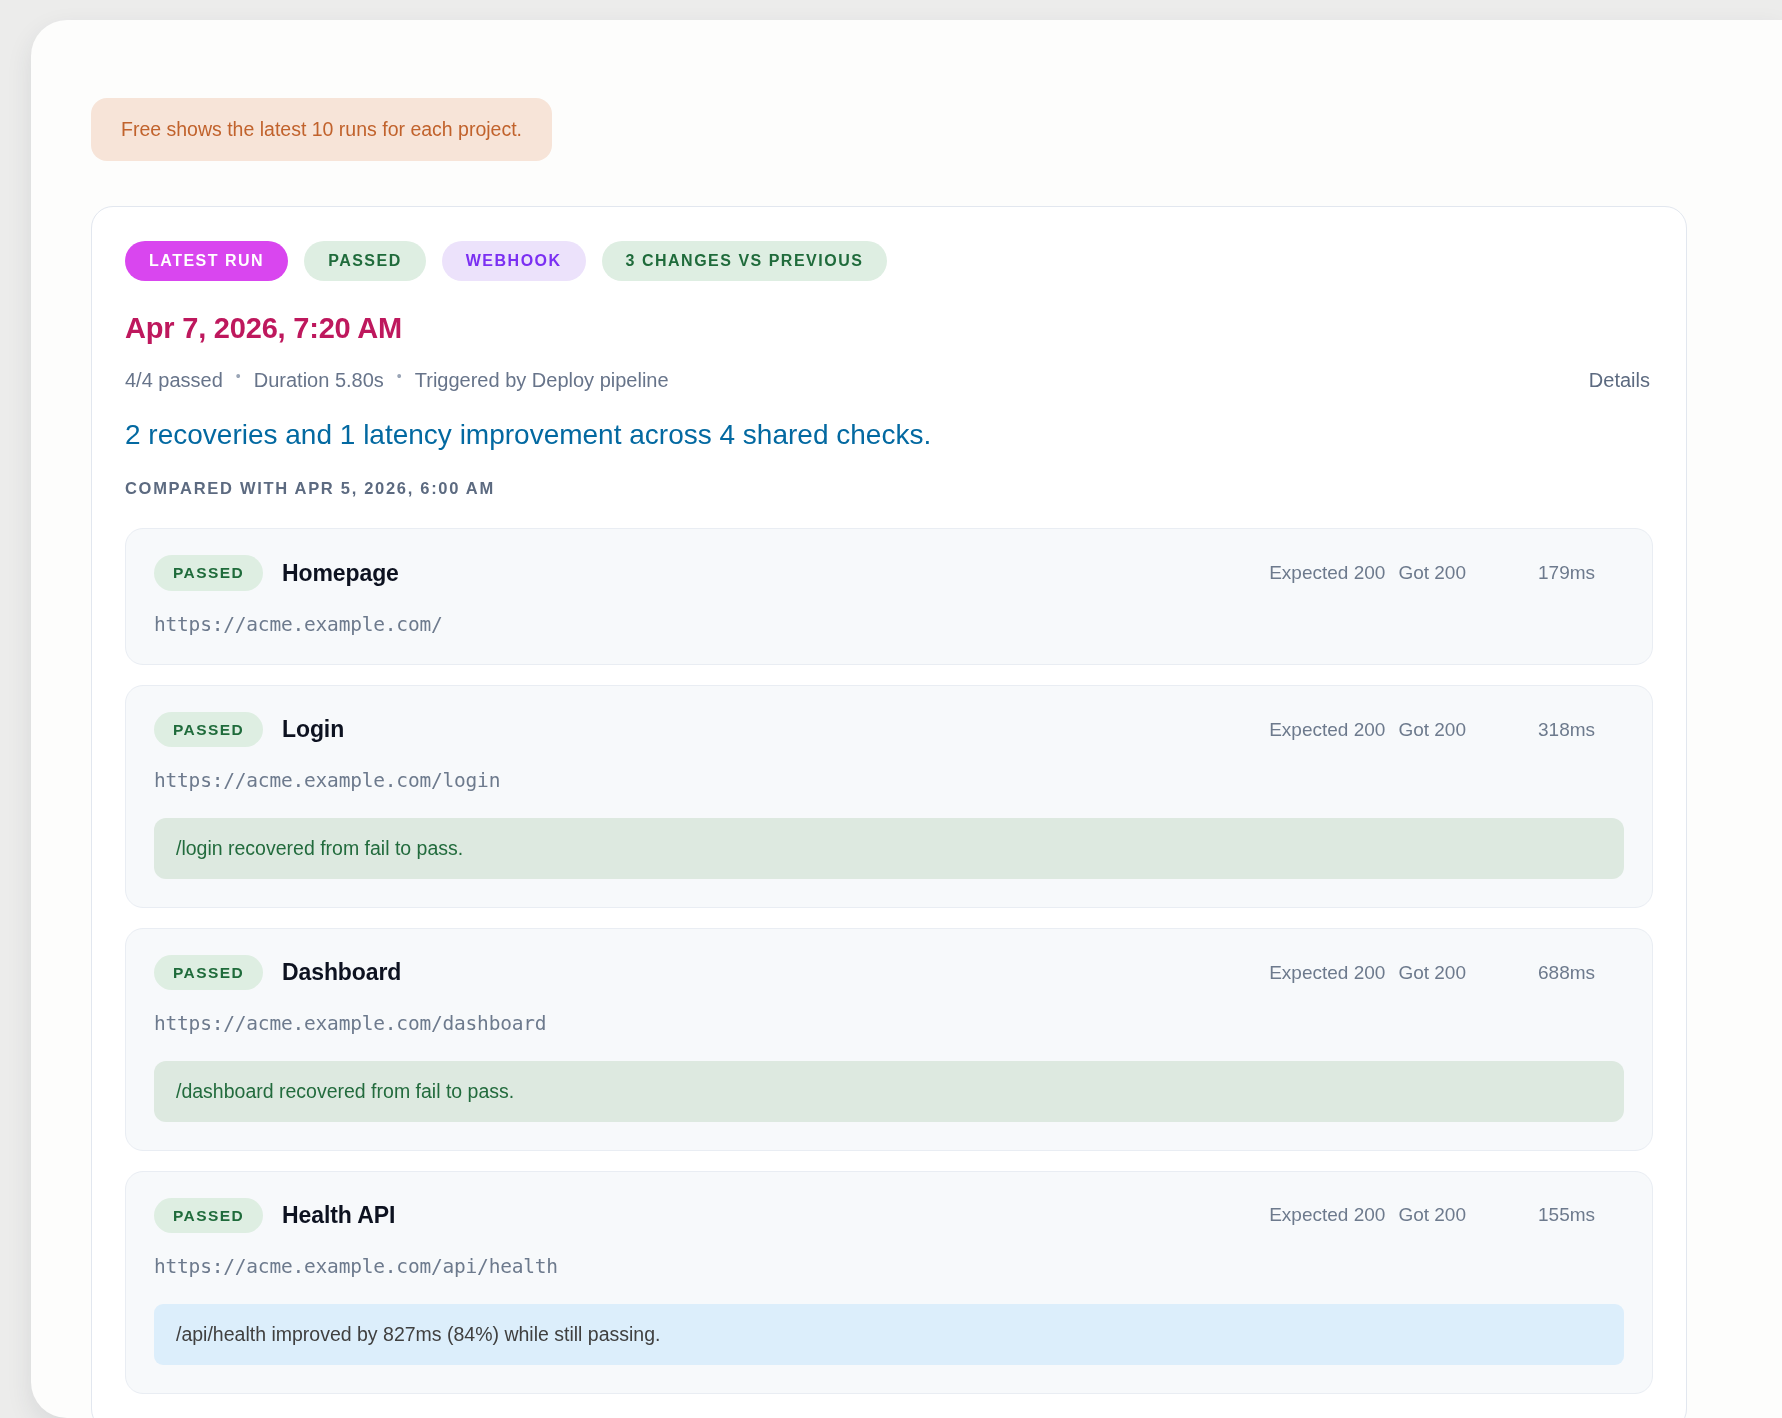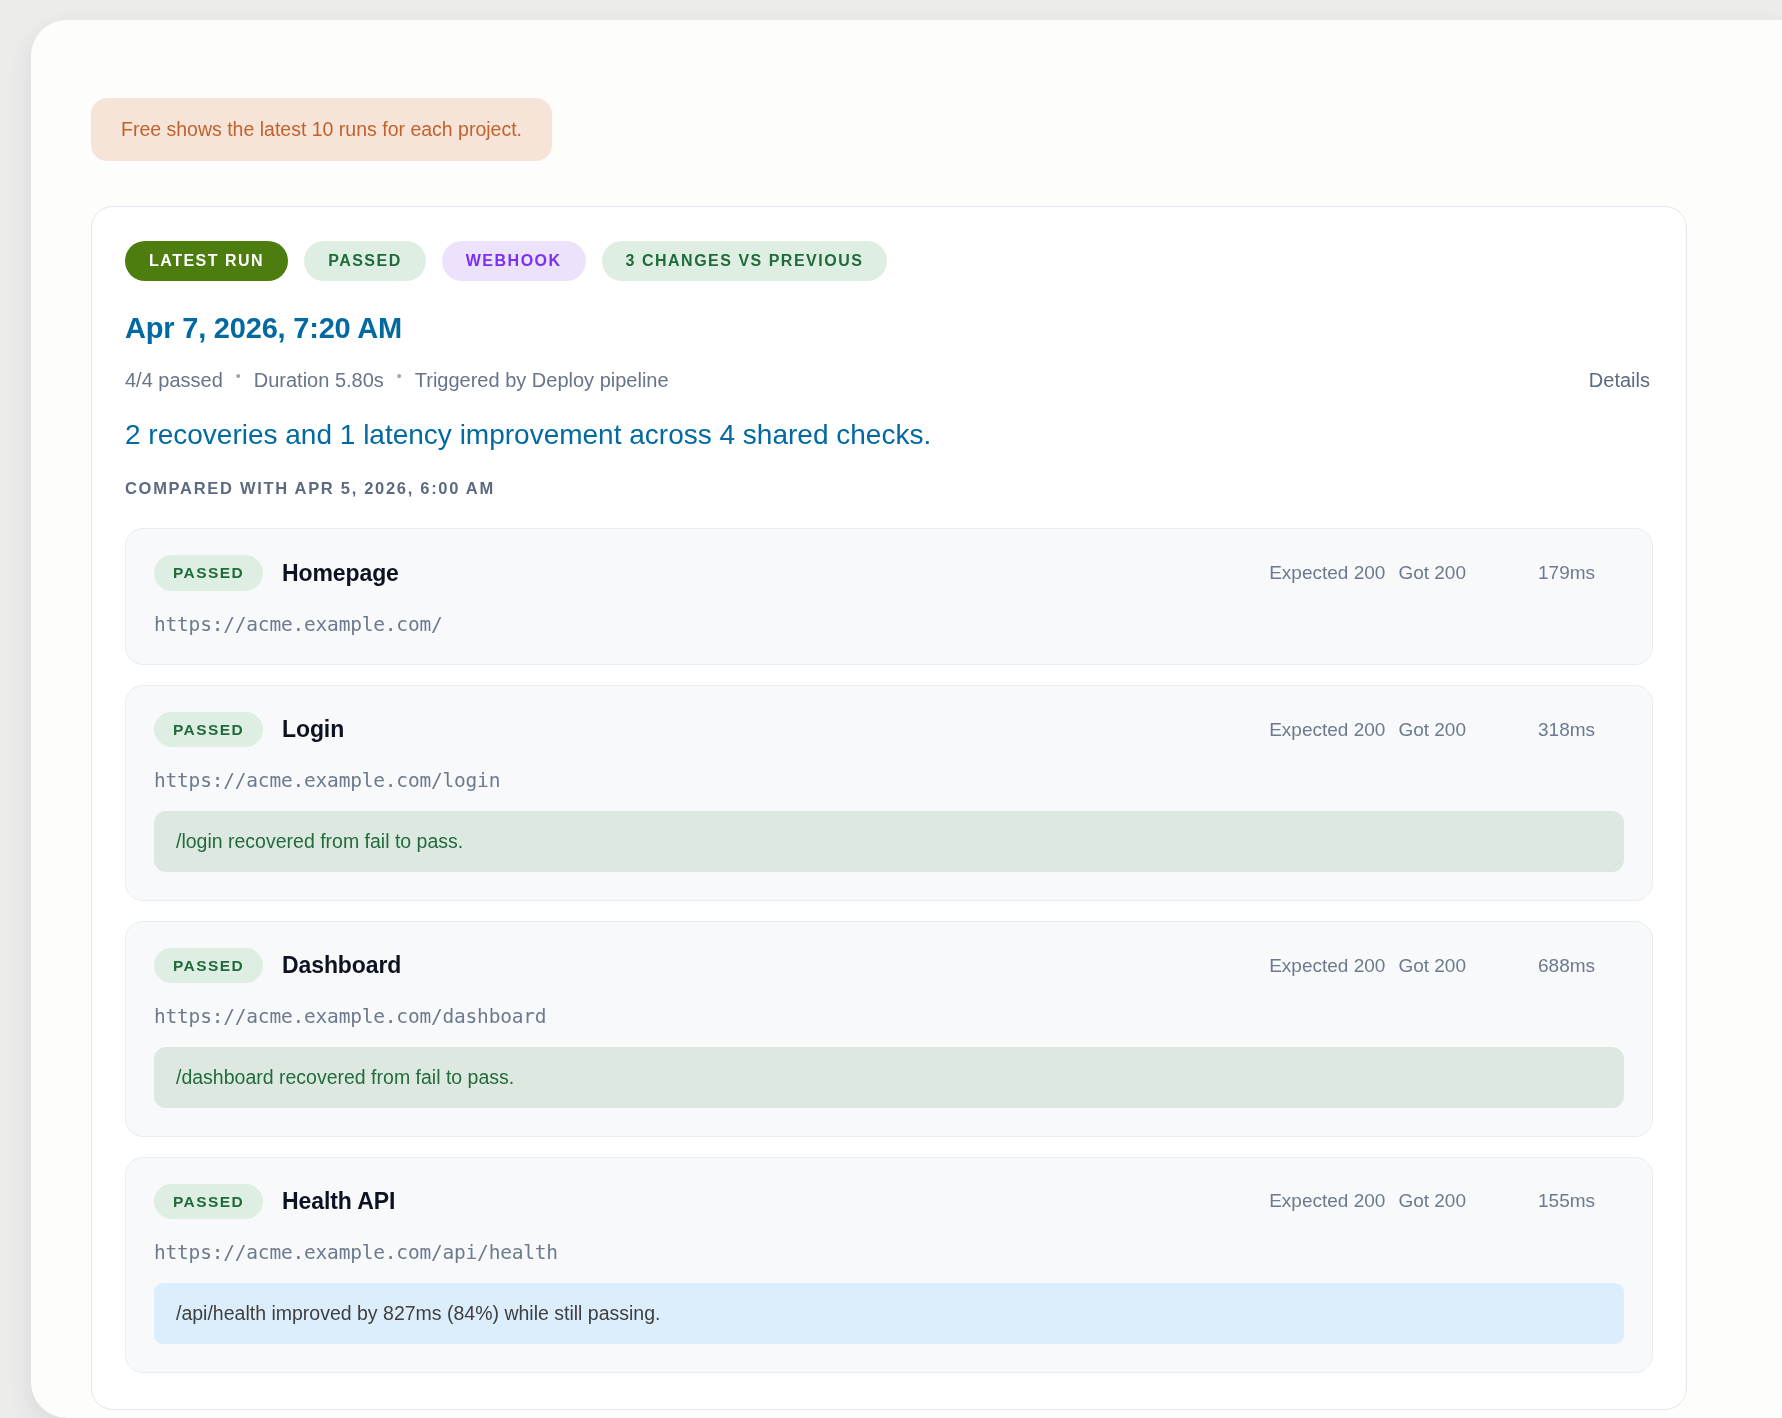--- a/index.html
+++ b/index.html
@@ -92,30 +92,30 @@
   }
   .badge {
     font-size: 16px;
     font-weight: 700;
     letter-spacing: 1.5px;
     border-radius: 999px;
     padding: 12px 24px;
     line-height: 1;
     white-space: nowrap;
   }
-  .badge-latest { background: #4d7c0f; color: #ffffff; }
+  .badge-latest { background: #d946ef; color: #ffffff; }
   .badge-passed { background: #deeee2; color: #1f6b3b; }
   .badge-webhook { background: #ece2fb; color: #7b2ff2; }
   .badge-changes { background: #deeee2; color: #1f6b3b; }
 
   .run-time {
     margin-top: 31px;
     font-size: 29px;
     font-weight: 700;
-    color: #0369a1;
+    color: #be185d;
     letter-spacing: -0.2px;
   }
 
   .meta-row {
     margin-top: 24px;
     display: flex;
     align-items: baseline;
     justify-content: space-between;
   }
   .meta-line {
@@ -199,21 +199,21 @@
 
   .check-url {
     margin-top: 22px;
     font-family: "DejaVu Sans Mono", "Liberation Mono", monospace;
     font-size: 19.5px;
     color: #6d7a8d;
     letter-spacing: -0.2px;
   }
 
   .note {
-    margin-top: 19px;
+    margin-top: 26px;
     border-radius: 12px;
     padding: 18px 22px;
     font-size: 19.5px;
     line-height: 1.25;
   }
   .note-recovered { background: #dde9e0; color: #226b3d; }
   .note-improved { background: #dceefb; color: #404040; border-radius: 9px; }
 </style>
 </head>
 <body>

